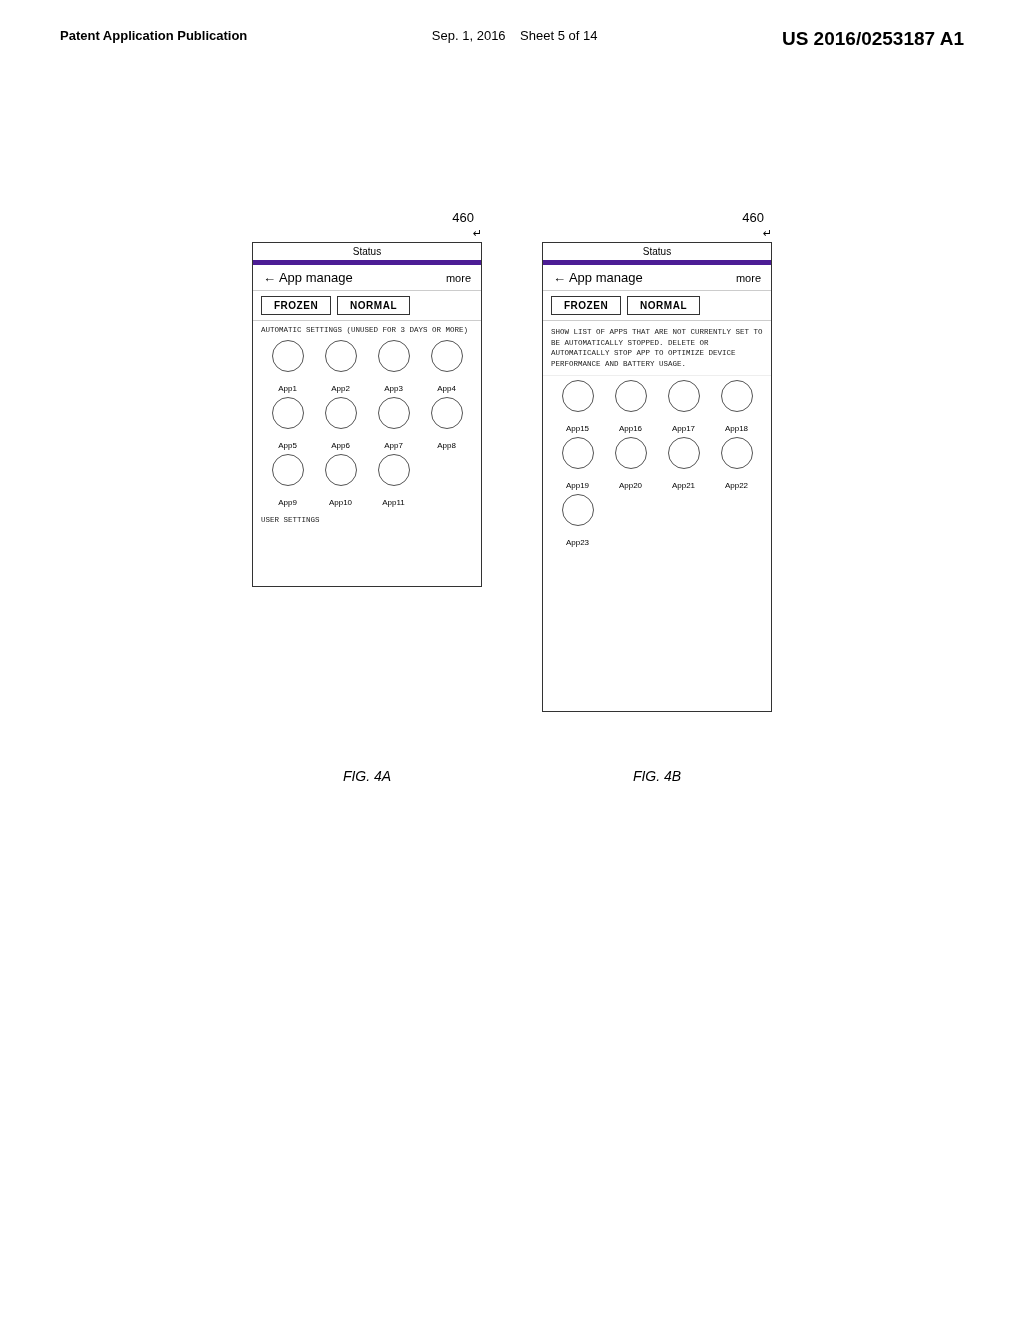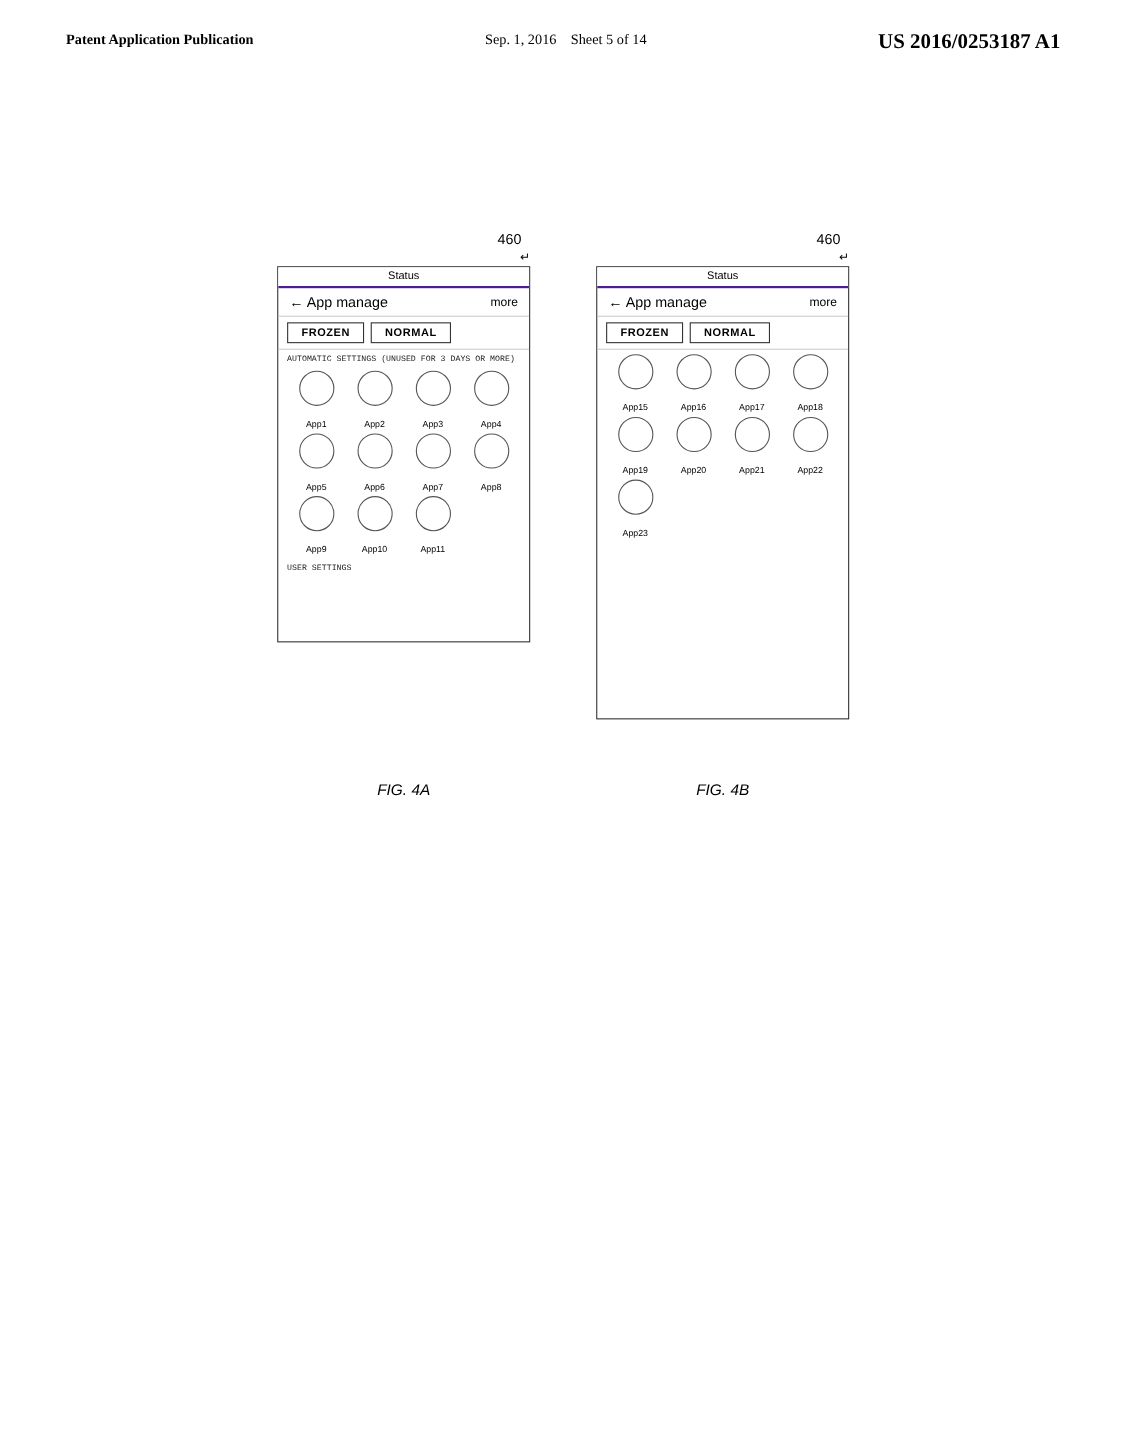--- a/index.html
+++ b/index.html
@@ -10,21 +10,20 @@
       min-height: 1320px;
       position: relative;
     }
 
     
     .patent-header {
       display: flex;
       justify-content: space-between;
       align-items: flex-start;
       padding: 28px 60px 0 60px;
-      font-family: Liberation Serif, serif;
     }
     .patent-header-left {
       font-size: 13px;
       font-weight: bold;
     }
     .patent-header-center {
       font-size: 13px;
       text-align: center;
     }
     .patent-header-right {
@@ -50,21 +49,21 @@
     .phone-frame {
       border: 1.5px solid #333;
       width: 230px;
       background: #fff;
     }
 
     .phone-status-bar {
       background: #fff;
       text-align: center;
       font-size: 10px;
-      border-bottom: 2px solid #4c1d95;
+      border-bottom: 5px solid #4c1d95;
       padding: 3px 0;
     }
 
     .phone-nav-bar {
       display: flex;
       justify-content: space-between;
       align-items: center;
       padding: 5px 10px;
       border-bottom: 1px solid #ccc;
     }
@@ -278,20 +277,24 @@
       <div class="phone-nav-bar">
         <span class="phone-nav-title">← App manage</span>
         <span class="phone-nav-more">more</span>
       </div>
 
       <div class="tab-row">
         <div class="tab-btn">FROZEN</div>
         <div class="tab-btn active">NORMAL</div>
       </div>
 
+      <div class="phone-description">SHOW LIST OF APPS THAT ARE NOT CURRENTLY
+SET TO BE AUTOMATICALLY STOPPED.
+DELETE OR AUTOMATICALLY STOP APP TO OPTIMIZE
+DEVICE PERFORMANCE AND BATTERY USAGE.</div>
 
       <div class="apps-grid">
 
         <div class="app-item">
           <div class="app-icon"></div>
           <span class="app-label">App15</span>
         </div>
         <div class="app-item">
           <div class="app-icon"></div>
           <span class="app-label">App16</span>

